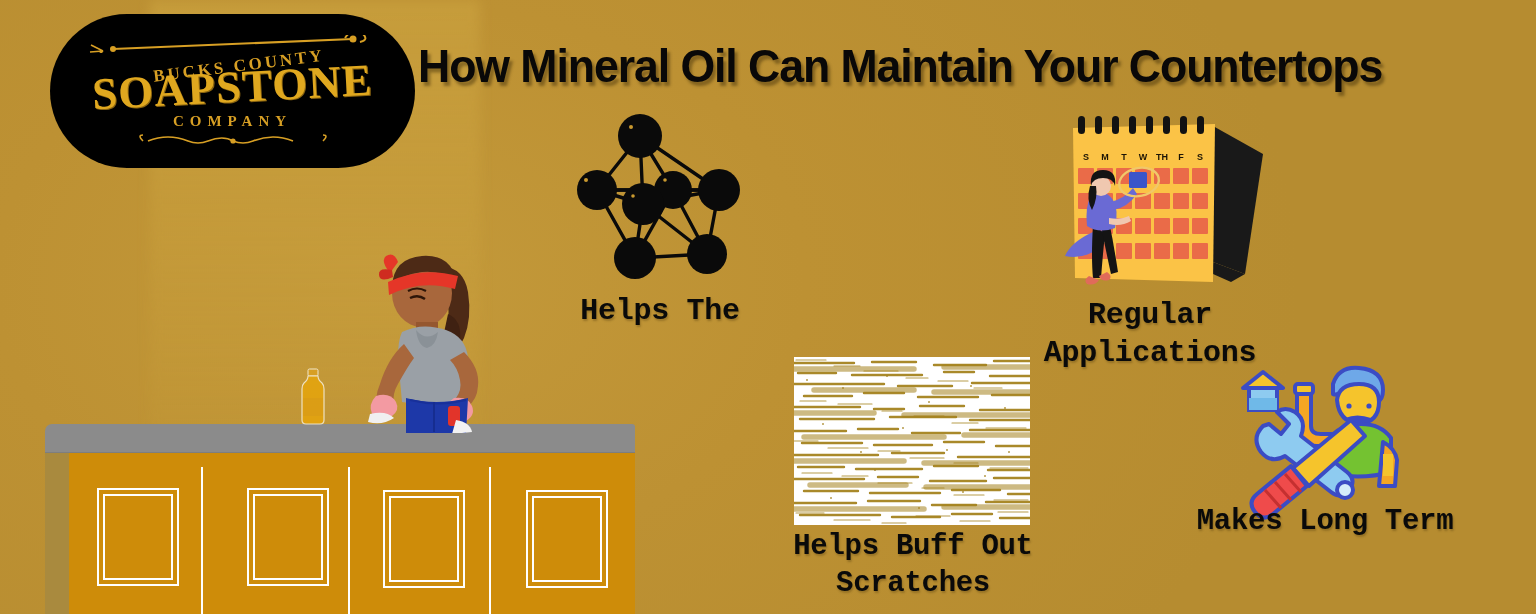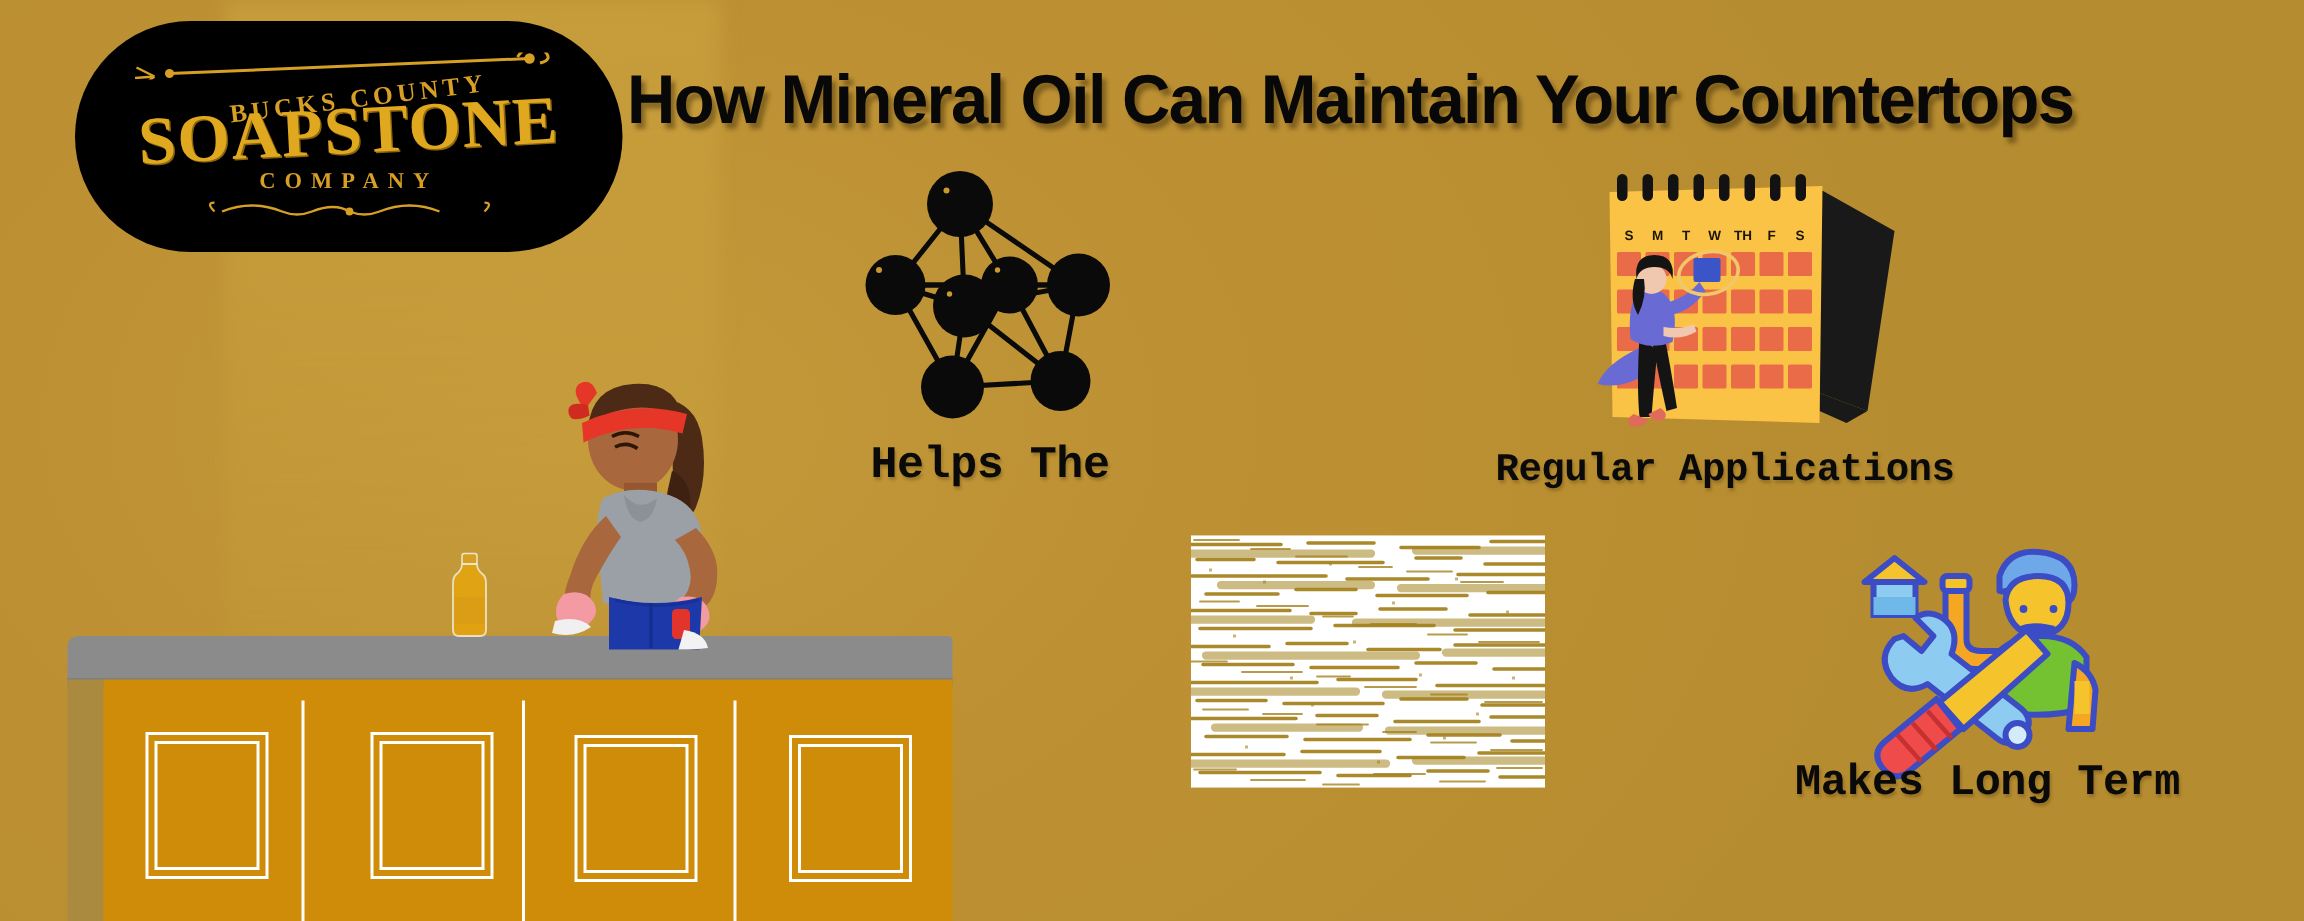--- a/index.html
+++ b/index.html
@@ -85,21 +85,21 @@
   
   .tools { position:absolute; left:1233px; top:362px; width:185px; height:158px; }
   
   .caption {
     position:absolute; color:#0a0a0a; font-weight:bold; text-align:center;
     line-height:1.26; letter-spacing:-.3px;
     text-shadow:1px 2px 2px rgba(70,50,10,.30);
     font-family:Liberation Mono, monospace;
   }
   .cap-ox   { left:500px; top:293px;  width:320px; font-size:30px; }
-  .cap-reg  { left:985px; top:297px;  width:330px; font-size:26px; }
+  .cap-reg  { left:985px; top:297px;  width:330px; font-size:30px; }
   .cap-buff { left:790px; top:529px;  width:246px; font-size:29px; }
   .cap-maint{ left:1155px; top:504px; width:340px; font-size:29px; }
 </style>
 </head>
 <body>
 
 <div class="stage">
 
   <div class="wall-panel"></div>
 
@@ -397,18 +397,22 @@
   </svg>
 
   <div class="caption cap-ox">
     <div>Helps The</div>
   </div>
 
   <div class="caption cap-reg">
     <div>Regular Applications</div>
   </div>
 
+  <div class="caption cap-buff">
+    <div>Helps Buff Out</div>
+    <div>Scratches</div>
+  </div>
 
   <div class="caption cap-maint">
     <div>Makes Long Term</div>
   </div>
 
 </div>
 
 </body></html>

